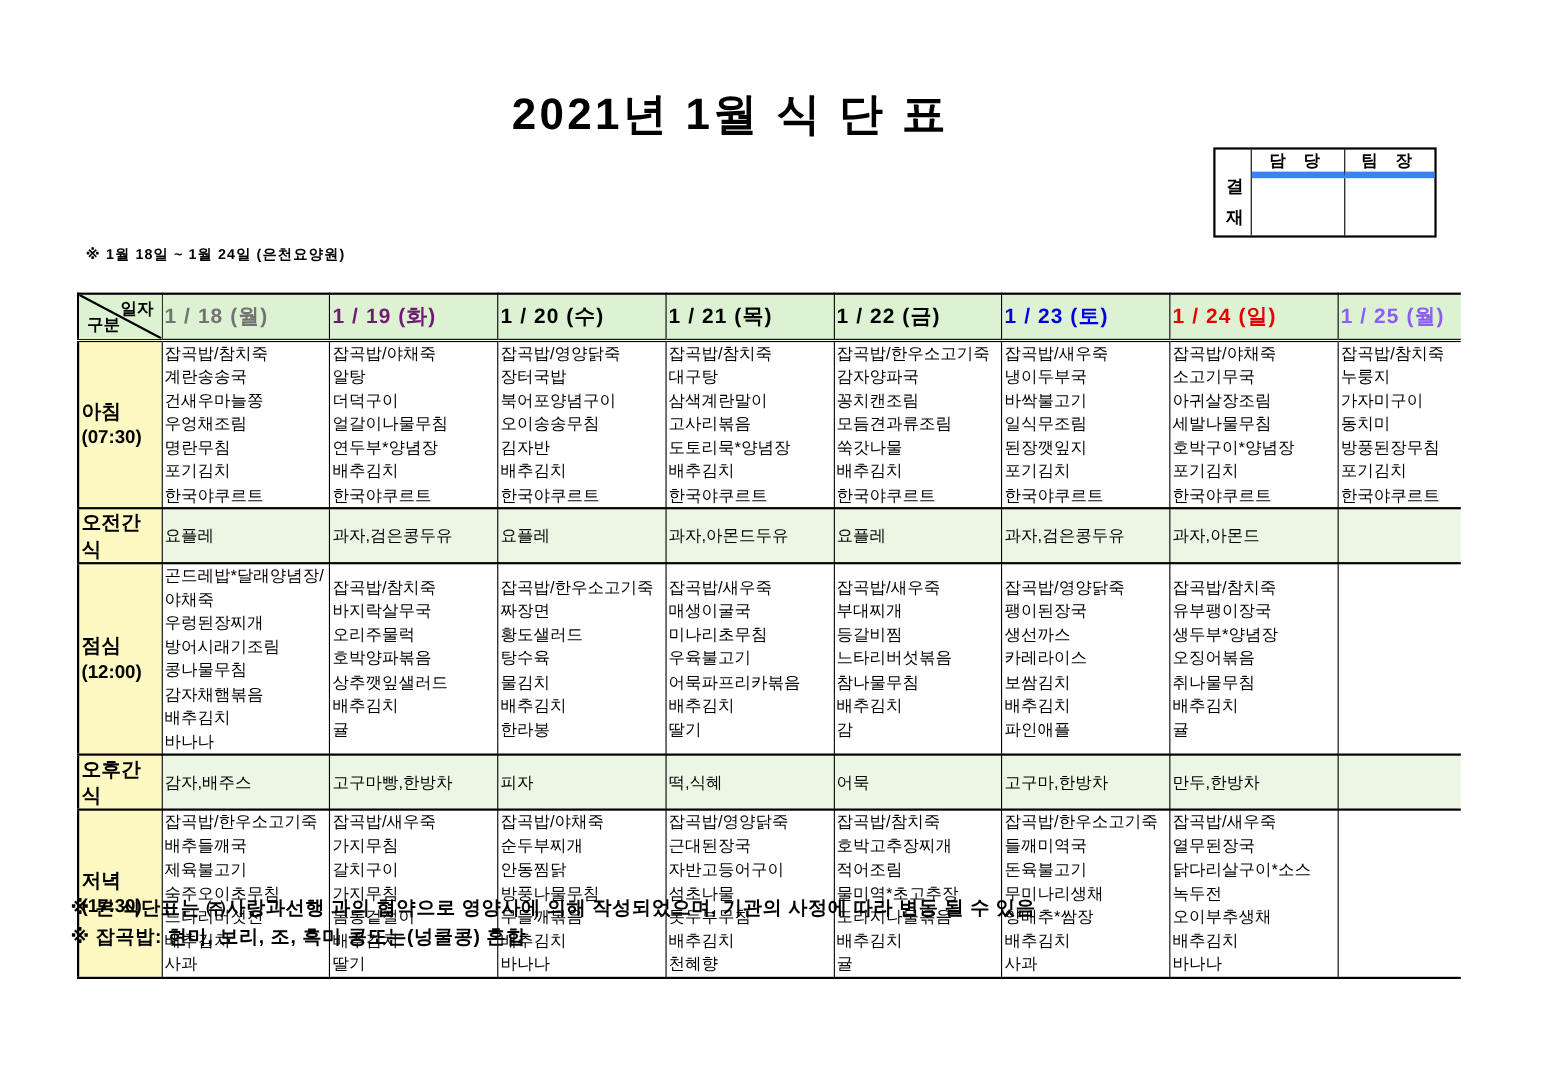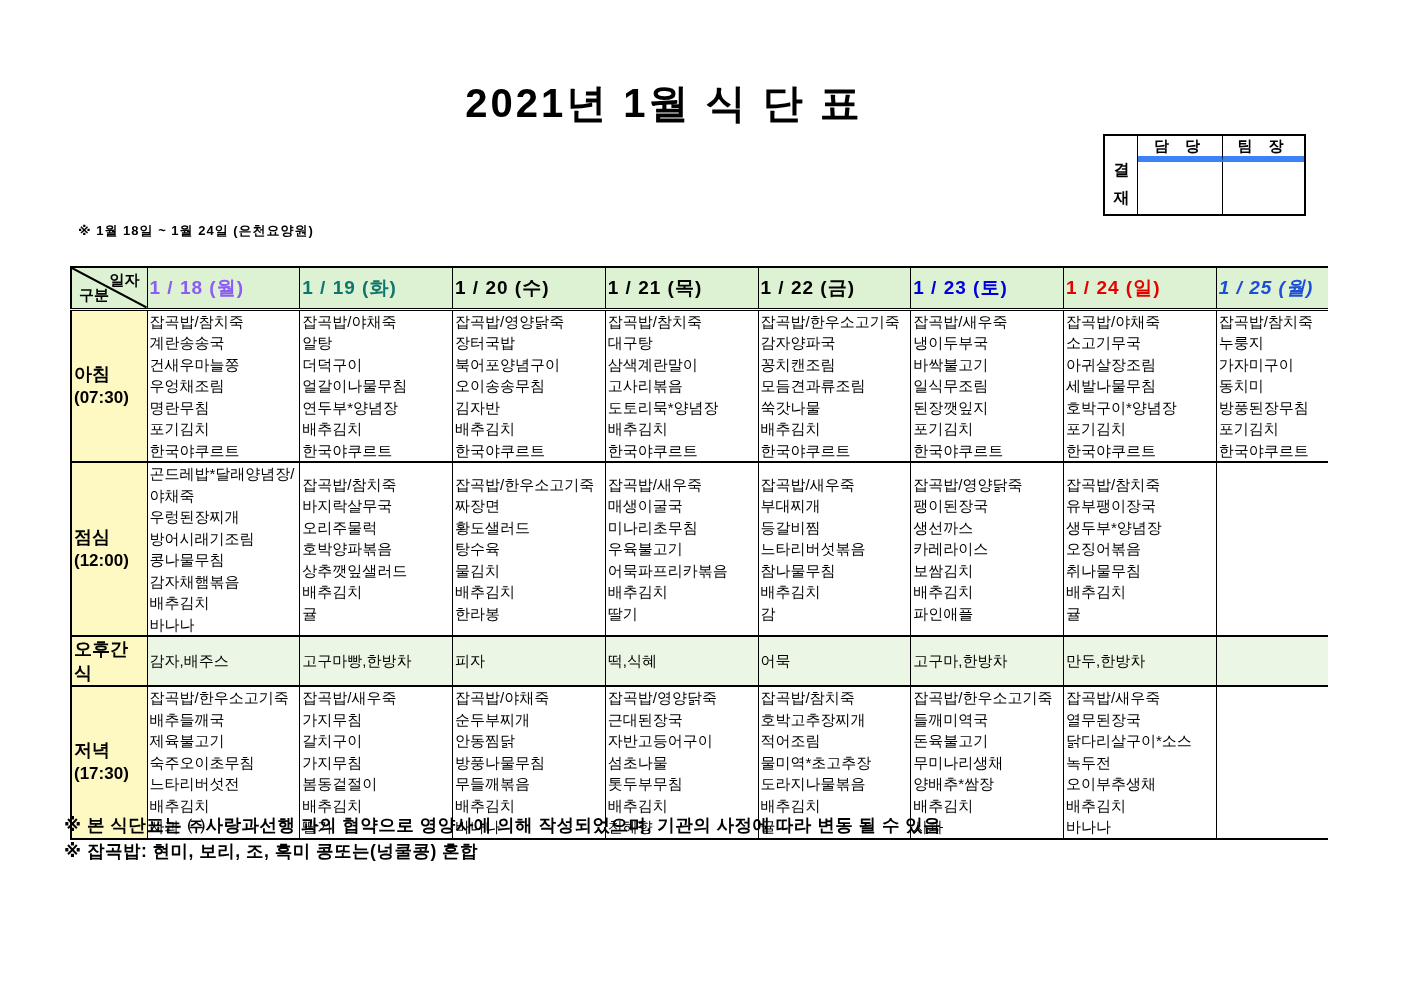--- a/index.html
+++ b/index.html
@@ -83,28 +83,28 @@
       </colgroup>
       <thead>
         <tr class="hdr">
           <th class="corner">
             <svg viewBox="0 0 100 100" preserveAspectRatio="none">
               <line x1="0" y1="0" x2="100" y2="100" stroke="#000" stroke-width="2" vector-effect="non-scaling-stroke"></line>
             </svg>
             <span class="c-top">일자</span>
             <span class="c-bot">구분</span>
           </th>
-          <th style="color: #8b5cf6;">1 / 18 (월)</th>
-          <th style="color: #0f766e;">1 / 19 (화)</th>
+          <th style="color: #737373;">1 / 18 (월)</th>
+          <th style="color: #701a75;">1 / 19 (화)</th>
           <th style="color: rgb(0, 0, 0);">1 / 20 (수)</th>
           <th style="color: rgb(0, 0, 0);">1 / 21 (목)</th>
           <th style="color: rgb(0, 0, 0);">1 / 22 (금)</th>
           <th style="color: rgb(0, 0, 221);">1 / 23 (토)</th>
           <th style="color: rgb(230, 0, 0);">1 / 24 (일)</th>
-          <th style="color: #1d4ed8; font-style: italic;">1 / 25 (월)</th>
+          <th style="color: #8b5cf6;">1 / 25 (월)</th>
         </tr>
       </thead>
       <tbody>
         <tr class="meal-row r-breakfast">
           <th class="row-label">
             <div>아침</div>
             <div class="sub">(07:30)</div>
           </th>
           <td>
             <div>잡곡밥/참치죽</div>
@@ -171,20 +171,31 @@
           </td>
           <td>
             <div>잡곡밥/참치죽</div>
             <div>누룽지</div>
             <div>가자미구이</div>
             <div>동치미</div>
             <div>방풍된장무침</div>
             <div>포기김치</div>
             <div>한국야쿠르트</div>
           </td>
+        </tr>
+        <tr class="snack-row">
+          <th class="row-label">오전간식</th>
+          <td>요플레</td>
+          <td>과자,검은콩두유</td>
+          <td>요플레</td>
+          <td>과자,아몬드두유</td>
+          <td>요플레</td>
+          <td>과자,검은콩두유</td>
+          <td>과자,아몬드</td>
+          <td></td>
         </tr>
         <tr class="meal-row r-lunch">
           <th class="row-label">
             <div>점심</div>
             <div class="sub">(12:00)</div>
           </th>
           <td>
             <div>곤드레밥*달래양념장/</div>
             <div>야채죽</div>
             <div>우렁된장찌개</div>

